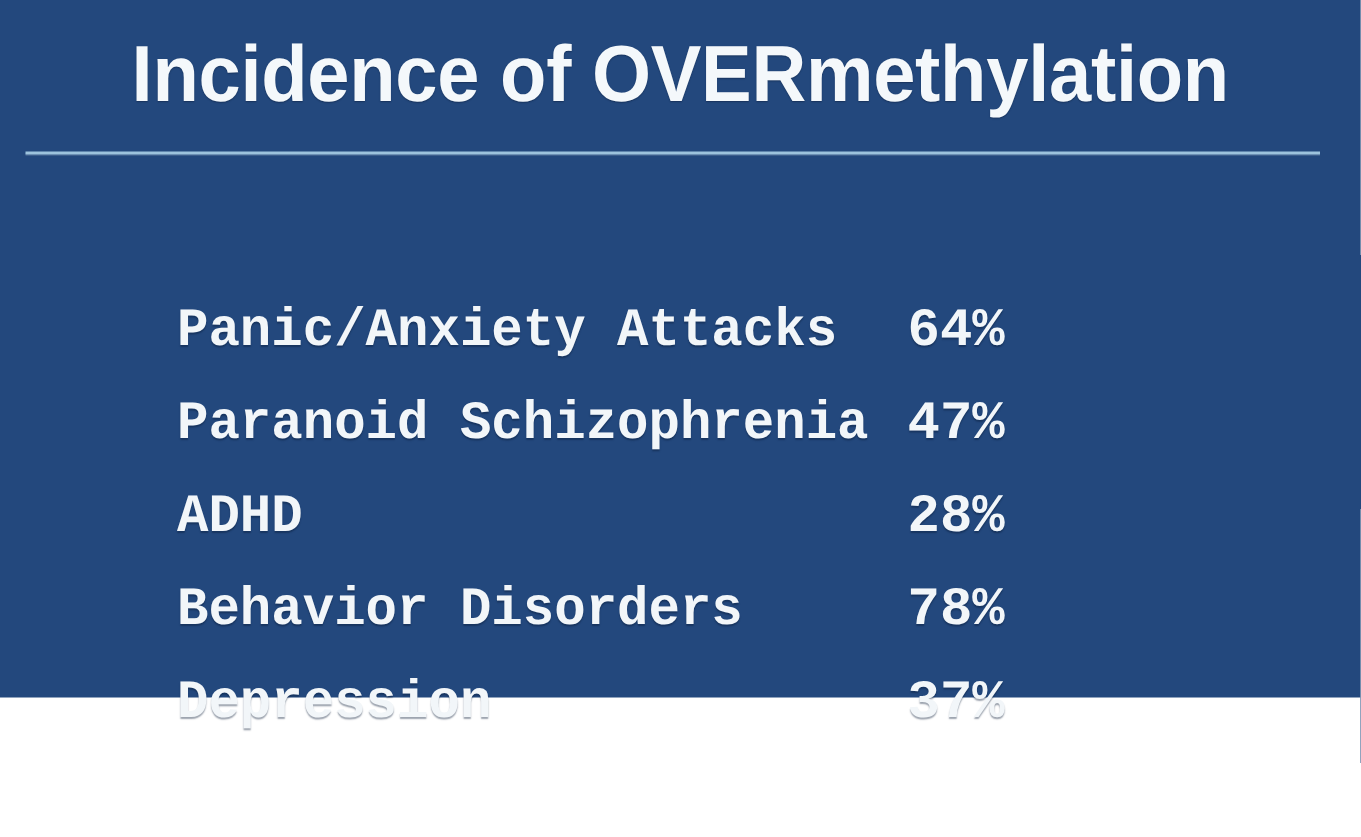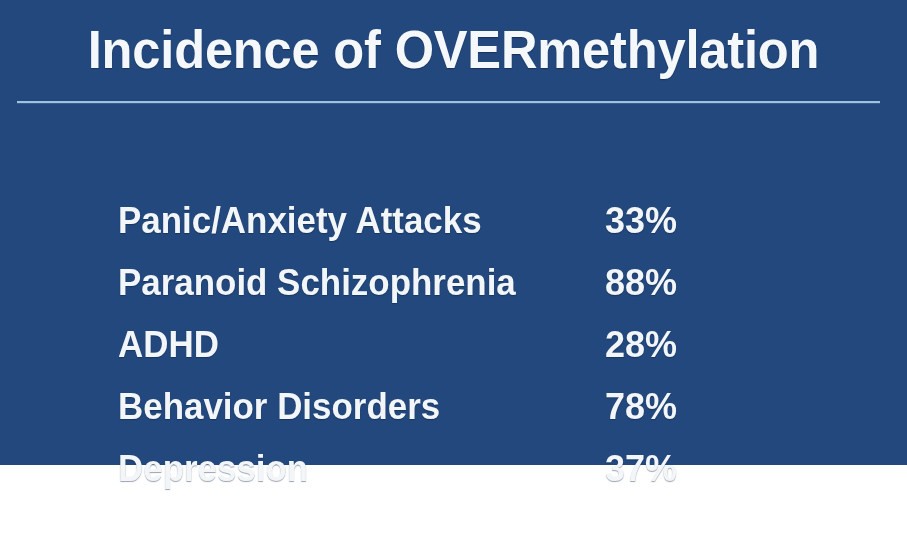--- a/index.html
+++ b/index.html
@@ -47,20 +47,21 @@
   }
   #incidence-table {
     position: absolute;
     left: 118px;
     top: 190px;
     width: 700px;
     border-collapse: collapse;
   }
   #incidence-table tr {
     height: 62px;
+    font-family: Liberation Mono, monospace;
   }
   #incidence-table td {
     padding: 0;
     vertical-align: middle;
     color: #f2f6f9;
     font-size: 36px;
     font-weight: bold;
     font-stretch: condensed;
     line-height: 40px;
     white-space: nowrap;
@@ -82,25 +83,25 @@
 <div id="slide">
 
   <div id="slide-title">Incidence of OVERmethylation</div>
 
   <div id="title-divider"></div>
 
   <table id="incidence-table">
     <tbody>
       <tr>
         <td class="condition-cell">Panic/Anxiety Attacks</td>
-        <td class="percent-cell">33%</td>
+        <td class="percent-cell">64%</td>
       </tr>
       <tr>
         <td class="condition-cell">Paranoid Schizophrenia</td>
-        <td class="percent-cell">88%</td>
+        <td class="percent-cell">47%</td>
       </tr>
       <tr>
         <td class="condition-cell">ADHD</td>
         <td class="percent-cell">28%</td>
       </tr>
       <tr>
         <td class="condition-cell">Behavior Disorders</td>
         <td class="percent-cell">78%</td>
       </tr>
       <tr>

